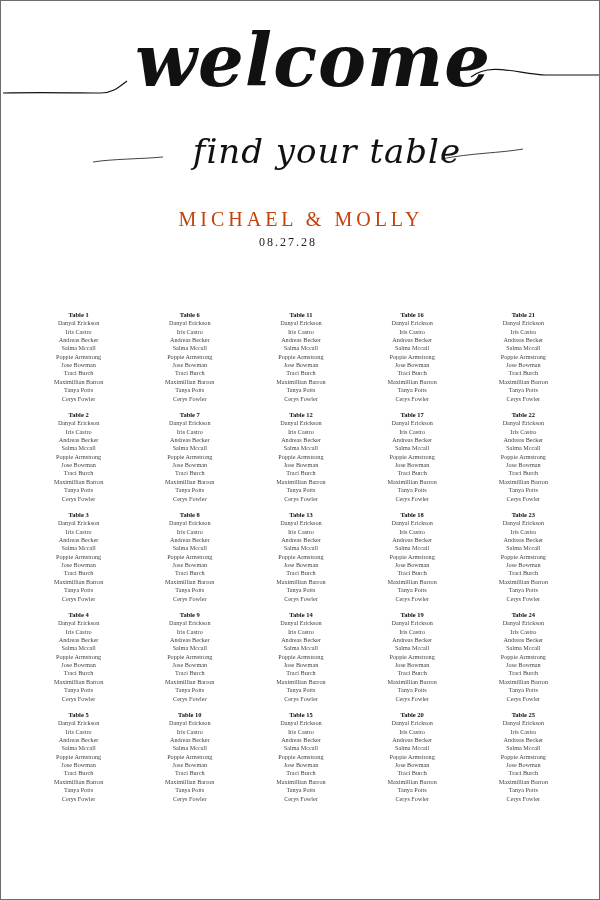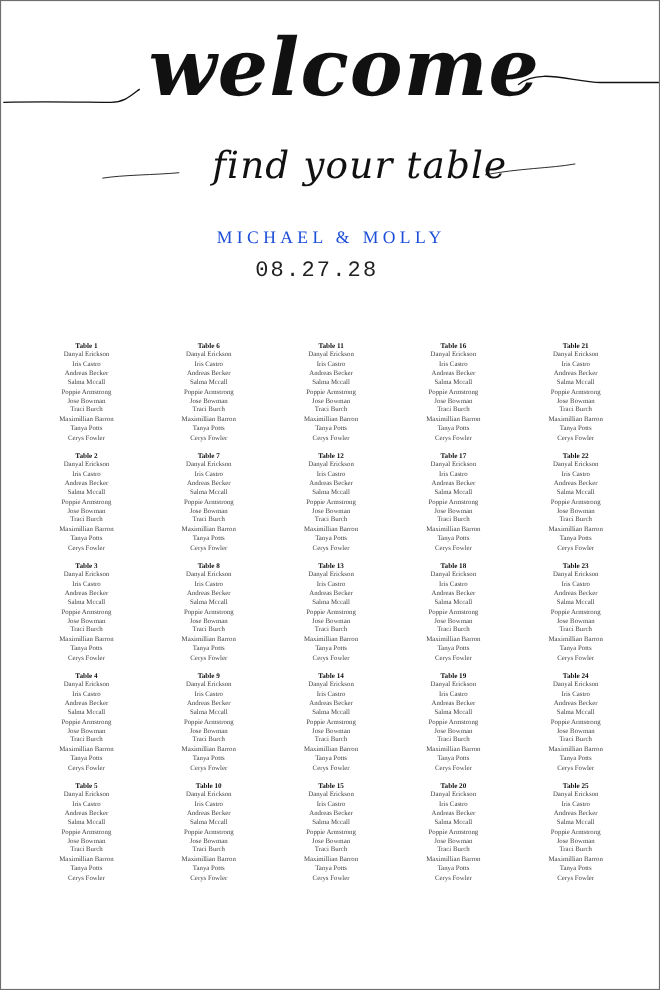--- a/index.html
+++ b/index.html
@@ -14,25 +14,25 @@
     font-family: "DejaVu Serif", serif; font-style: italic; font-weight: bold;
     font-size: 72px; letter-spacing: 1px; color: #111; line-height: 1;
   }
   .find {
     position: absolute; left: 0; width: 600px; top: 133px; text-align: center;
     font-family: "DejaVu Serif", serif; font-style: italic;
     font-size: 34px; letter-spacing: 1px; color: #111; line-height: 1; padding-left: 26px;
   }
   .names {
     position: absolute; left: 0; width: 600px; top: 207px; text-align: center;
-    font-family: "Liberation Serif", serif; font-size: 16px; letter-spacing: 4px; color: #1d4ed8;
+    font-family: "Liberation Serif", serif; font-size: 20px; letter-spacing: 4px; color: #c2410c;
   }
   .date {
     position: absolute; left: 0; width: 574px; top: 234px; text-align: center;
-    font-family: Liberation Mono, monospace; font-size: 20px; letter-spacing: 2px; color: #222;
+    font-family: Liberation Serif, serif; font-size: 12px; letter-spacing: 2px; color: #222;
   }
   .grid {
     position: absolute; left: 22px; top: 310px; width: 556px;
     display: grid; grid-template-columns: repeat(5, 111.2px); grid-auto-flow: column;
     grid-template-rows: repeat(5, 100px);
   }
   .table-block { text-align: center; font-family: "Liberation Serif", serif; color: #333; }
   .table-title { font-size: 6.5px; font-weight: bold; line-height: 8.4px; color: #111; }
   .guest { font-size: 6.2px; line-height: 8.35px; color: #444; white-space: nowrap; }
 </style>

